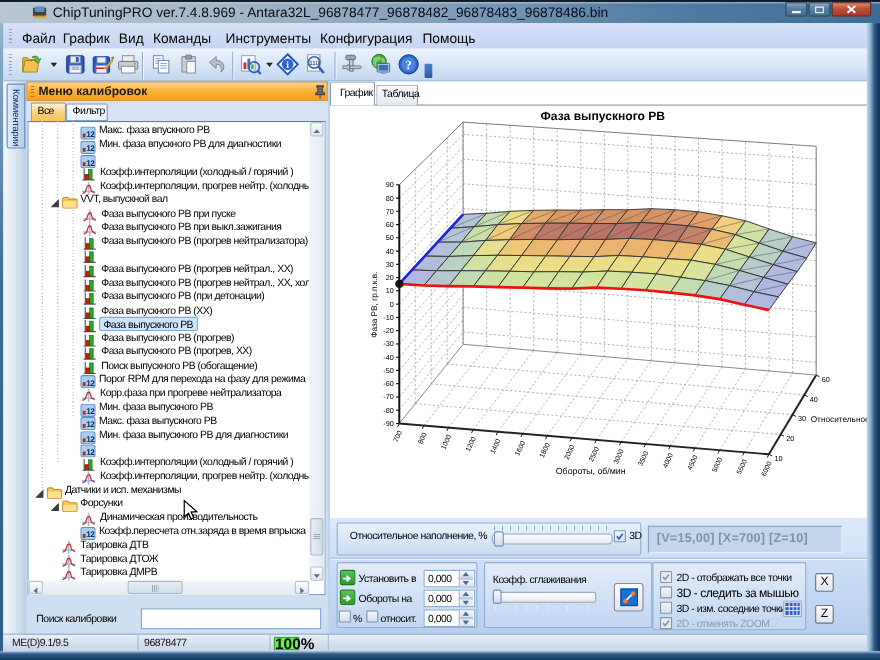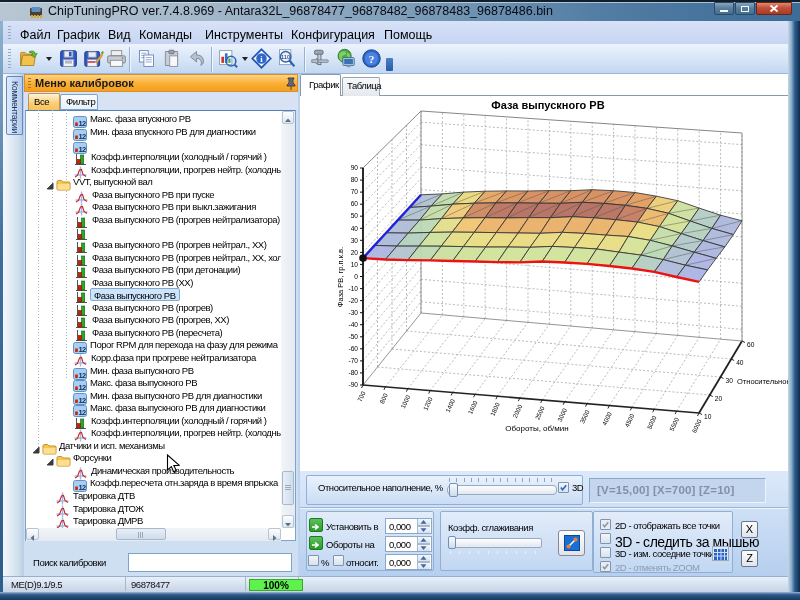--- a/index.html
+++ b/index.html
@@ -261,21 +261,21 @@
           <rect x="6.5" y="2" width="3.2" height="9" fill="#2aa82a" stroke="#0e660e" stroke-width="0.6"></rect>
           <rect x="3.2" y="6.5" width="3.2" height="4.5" fill="#cc2200" stroke="#7a1400" stroke-width="0.6"></rect>
         </svg></div>
 <div class="trow" style="left:92px;top:313px">Фаза выпускного РВ (прогрев, ХХ)</div>
 <div style="position:absolute;left:75px;top:315px;width:15px;height:13px"><svg width="13" height="13" viewBox="0 0 13 13">
           <line x1="2.5" y1="1" x2="2.5" y2="12" stroke="#555" stroke-width="1"></line>
           <line x1="1" y1="11.5" x2="12" y2="11.5" stroke="#555" stroke-width="1"></line>
           <rect x="6.5" y="2" width="3.2" height="9" fill="#2aa82a" stroke="#0e660e" stroke-width="0.6"></rect>
           <rect x="3.2" y="6.5" width="3.2" height="4.5" fill="#cc2200" stroke="#7a1400" stroke-width="0.6"></rect>
         </svg></div>
-<div class="trow" style="left:92px;top:326px">Фаза выпускного РВ (пересчета)</div>
+<div class="trow" style="left:92px;top:326px">Поиск выпускного РВ (обогащение)</div>
 <div style="position:absolute;left:75px;top:328px;width:15px;height:13px"><svg width="13" height="13" viewBox="0 0 13 13">
           <line x1="2.5" y1="1" x2="2.5" y2="12" stroke="#555" stroke-width="1"></line>
           <line x1="1" y1="11.5" x2="12" y2="11.5" stroke="#555" stroke-width="1"></line>
           <rect x="6.5" y="2" width="3.2" height="9" fill="#2aa82a" stroke="#0e660e" stroke-width="0.6"></rect>
           <rect x="3.2" y="6.5" width="3.2" height="4.5" fill="#cc2200" stroke="#7a1400" stroke-width="0.6"></rect>
         </svg></div>
 <div class="trow" style="left:90px;top:338px">Порог RPM для перехода на фазу для режима</div>
 <div style="position:absolute;left:73px;top:340px;width:15px;height:13px"><svg width="14" height="12" viewBox="0 0 14 12">
           <rect x="0.5" y="0.5" width="13" height="11" rx="2" fill="#a8cff2" stroke="#5d92c8"></rect>
           <rect x="2.2" y="6.5" width="2.6" height="3.5" fill="#cc2200"></rect>
@@ -298,21 +298,20 @@
           <rect x="0.5" y="0.5" width="13" height="11" rx="2" fill="#a8cff2" stroke="#5d92c8"></rect>
           <rect x="2.2" y="6.5" width="2.6" height="3.5" fill="#cc2200"></rect>
           <text x="5.4" y="9.6" font-size="7.5" font-weight="bold" fill="#133060" font-family="Liberation Sans" letter-spacing="-0.5">12</text>
         </svg></div>
 <div class="trow" style="left:90px;top:389px">Мин. фаза выпускного РВ для диагностики</div>
 <div style="position:absolute;left:73px;top:391px;width:15px;height:13px"><svg width="14" height="12" viewBox="0 0 14 12">
           <rect x="0.5" y="0.5" width="13" height="11" rx="2" fill="#a8cff2" stroke="#5d92c8"></rect>
           <rect x="2.2" y="6.5" width="2.6" height="3.5" fill="#cc2200"></rect>
           <text x="5.4" y="9.6" font-size="7.5" font-weight="bold" fill="#133060" font-family="Liberation Sans" letter-spacing="-0.5">12</text>
         </svg></div>
-<div class="trow" style="left:90px;top:401px">Макс. фаза выпускного РВ для диагностики</div>
 <div style="position:absolute;left:73px;top:403px;width:15px;height:13px"><svg width="14" height="12" viewBox="0 0 14 12">
           <rect x="0.5" y="0.5" width="13" height="11" rx="2" fill="#a8cff2" stroke="#5d92c8"></rect>
           <rect x="2.2" y="6.5" width="2.6" height="3.5" fill="#cc2200"></rect>
           <text x="5.4" y="9.6" font-size="7.5" font-weight="bold" fill="#133060" font-family="Liberation Sans" letter-spacing="-0.5">12</text>
         </svg></div>
 <div class="trow" style="left:91px;top:414px">Коэфф.интерполяции (холодный / горячий )</div>
 <div style="position:absolute;left:74px;top:416px;width:15px;height:13px"><svg width="13" height="13" viewBox="0 0 13 13">
           <line x1="2.5" y1="1" x2="2.5" y2="12" stroke="#555" stroke-width="1"></line>
           <line x1="1" y1="11.5" x2="12" y2="11.5" stroke="#555" stroke-width="1"></line>
           <rect x="6.5" y="2" width="3.2" height="9" fill="#2aa82a" stroke="#0e660e" stroke-width="0.6"></rect>
@@ -725,34 +724,34 @@
         <circle cx="3.5" cy="10.5" r="2" fill="#f08030"></circle>
         <circle cx="10.5" cy="3.5" r="2" fill="#f08030"></circle>
       </svg></div>
   </div>
 <div class="abs" style="left:593px;top:511px;width:140px;height:62px;background:linear-gradient(#e2ecfa,#c2d7f2);border:1px solid #8fb0d4;border-radius:2px"></div>
 <div style="position:absolute;left:600px;top:519px;width:11px;height:11px;background:#e8ecf0;border:1px solid #8094ac;border-radius:1px;line-height:0"><svg width="9" height="9" viewBox="0 0 10 10">
       <path d="M2 5 L4 7.5 L8 2.5" stroke="#8a9aac" stroke-width="1.8" fill="none"></path>
     </svg></div>
 <div class="abs" style="left:615px;top:520px;font-size:9.5px;letter-spacing:-0.45px">2D - отображать все точки</div>
 <div style="position:absolute;left:600px;top:533px;width:11px;height:11px;background:linear-gradient(#f2f6fa,#d8e2ec);border:1px solid #8094ac;border-radius:1px;line-height:0"></div>
-<div class="abs" style="left:615px;top:534px;font-size:14px;letter-spacing:-0.45px">3D - следить за мышью</div>
+<div class="abs" style="left:615px;top:534px;font-size:11px;letter-spacing:-0.45px">3D - следить за мышью</div>
 <div style="position:absolute;left:600px;top:547px;width:11px;height:11px;background:linear-gradient(#f2f6fa,#d8e2ec);border:1px solid #8094ac;border-radius:1px;line-height:0"></div>
 <div class="abs" style="left:615px;top:548px;font-size:9.5px;letter-spacing:-0.45px">3D - изм. соседние точки</div>
 <div class="abs" style="left:712px;top:546px;width:17px;height:15px;background:#dce8f8;border:1px solid #9ab"><svg width="15" height="13">
       <rect x="1" y="1" width="13" height="11" fill="#2a62c8"></rect>
       <path d="M1 4.5 L14 4.5 M1 8 L14 8 M4.5 1 L4.5 12 M8 1 L8 12 M11.5 1 L11.5 12" stroke="#cfe0f4" stroke-width="1"></path>
     </svg></div>
 <div style="position:absolute;left:600px;top:561px;width:11px;height:11px;background:#e8ecf0;border:1px solid #8094ac;border-radius:1px;line-height:0"><svg width="9" height="9" viewBox="0 0 10 10">
       <path d="M2 5 L4 7.5 L8 2.5" stroke="#8a9aac" stroke-width="1.8" fill="none"></path>
     </svg></div>
 <div class="abs" style="left:615px;top:562px;font-size:9.5px;letter-spacing:-0.45px;color:#8a9cb4">2D - отменять ZOOM</div>
 <div class="abs" style="left:741px;top:521px;width:17px;height:17px;background:linear-gradient(#fdfdfe,#dfe5ec);border:1px solid #68788c;border-radius:2px;font-size:11px;text-align:center;line-height:15px">X</div>
 <div class="abs" style="left:741px;top:550px;width:17px;height:17px;background:linear-gradient(#fdfdfe,#dfe5ec);border:1px solid #68788c;border-radius:2px;font-size:11px;text-align:center;line-height:15px">Z</div>
 <div class="abs" style="left:3px;top:576px;width:785px;height:16px;background:linear-gradient(#e8effa,#c6d4e6);border-top:1px solid #9ab0c8"></div>
 <div class="abs" style="left:11px;top:579px;font-size:9.5px;letter-spacing:-0.45px;color:#111">ME(D)9.1/9.5</div>
 <div class="abs" style="left:131px;top:579px;font-size:9.5px;letter-spacing:-0.45px;color:#111">96878477</div>
 <div class="abs" style="left:125px;top:577px;width:1px;height:14px;background:#a8b8cc"></div>
 <div class="abs" style="left:245px;top:577px;width:1px;height:14px;background:#a8b8cc"></div>
 <div class="abs" style="left:298px;top:577px;width:1px;height:14px;background:#a8b8cc"></div>
-<div class="abs" style="left:249px;top:579px;width:54px;height:12px;background:#5ff24e;border:1px solid #38aa28;font-size:10px;font-weight:bold;text-align:center;line-height:11px;color:#000">100%</div>
+<div class="abs" style="left:249px;top:579px;width:23px;height:12px;background:#5ff24e;border:1px solid #38aa28;font-size:14px;font-weight:bold;text-align:center;line-height:11px;color:#000">100%</div>
 <svg class="abs" style="left:166px;top:454px" width="14" height="20" viewBox="0 0 14 20">
     <path d="M1.5 1 L1.5 16 L5.4 12.6 L7.6 17.8 L10.2 16.6 L7.8 11.6 L13 11.2 Z" fill="#fff" stroke="#000" stroke-width="1.1"></path>
   </svg>
 </body></html>

